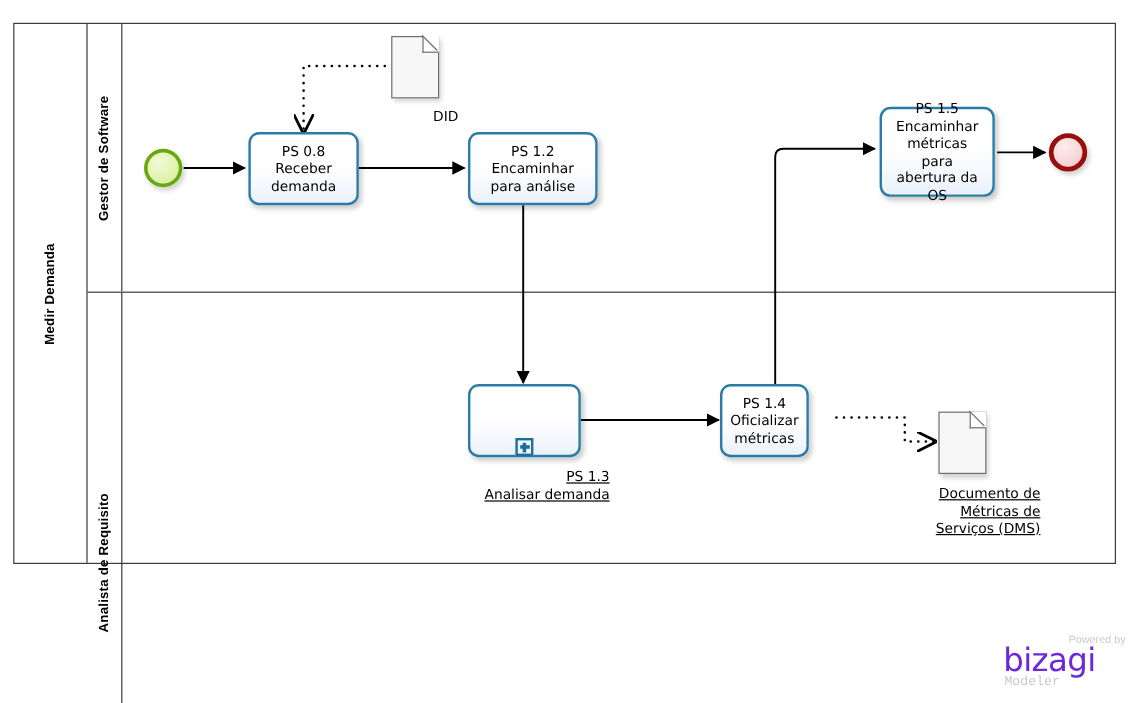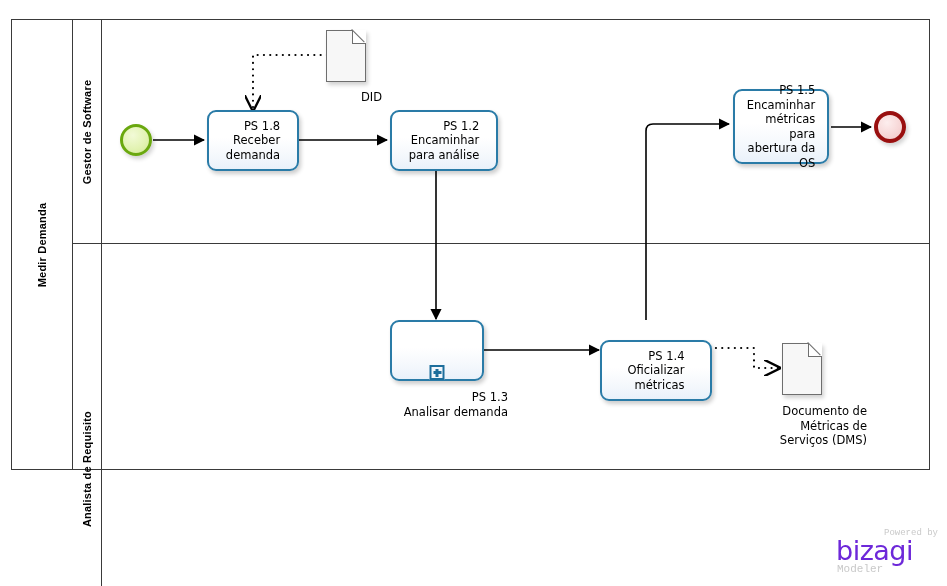--- a/index.html
+++ b/index.html
@@ -81,21 +81,21 @@
     box-shadow: 2px 3px 4px rgba(0,0,0,0.20);
     display: flex;
     align-items: center;
     justify-content: center;
     text-align: center;
     color: #000;
     font-size: 11.5px;
     line-height: 14.5px;
     font-family: "DejaVu Sans", sans-serif;
   }
-  .task-label { white-space: pre-line; padding: 0 14px; text-align: right; }
+  .task-label { white-space: pre-line; padding: 0 14px; }
 
   
   .subprocess {
     position: absolute;
     box-sizing: border-box;
     border: 2px solid #2a7ba7;
     border-radius: 9px;
     background: linear-gradient(to bottom, #ffffff 0%, #ffffff 45%, #f3f7fc 80%, #e9f1fa 100%);
     box-shadow: 2px 3px 4px rgba(0,0,0,0.20);
   }
@@ -174,21 +174,21 @@
   }
 
   
   #connectors { position: absolute; left: 0; top: 0; width: 947px; height: 586px; pointer-events: none; }
 
   
   #watermark { position: absolute; left: 836px; top: 528px; width: 104px; height: 48px; }
   #wm-powered {
     position: absolute; right: 2px; top: 0;
     font-size: 9px; color: #c9c9c9;
-    font-family: Liberation Mono, monospace;
+    font-family: Liberation Sans, sans-serif;
   }
   #wm-bizagi {
     position: absolute; left: 0; top: 9px;
     font-size: 27px; line-height: 27px;
     color: #6d28d9;
     font-family: "DejaVu Sans", sans-serif;
     letter-spacing: -0.5px;
   }
   #wm-modeler {
     position: absolute; left: 1px; top: 35px;
@@ -247,59 +247,59 @@
     <path d="M 327 55 L 253 55 L 253 110" stroke="#000" stroke-width="2.1" fill="none" stroke-linecap="round" stroke-dasharray="0.1 6.2" marker-end="url(#arrow-open)"></path>
 
     <path d="M 697 348 L 754 348 L 754 368 L 779 368" stroke="#000" stroke-width="2.1" fill="none" stroke-linecap="round" stroke-dasharray="0.1 6.2" marker-end="url(#arrow-open)"></path>
   </svg>
 
   <div class="event" id="start-event" style="left:120px; top:124px;"></div>
 
   <div class="event" id="end-event" style="left:874px; top:111px;"></div>
 
   <div class="task" id="ps-1-1" style="left:207px; top:110px; width:92px; height:61px;">
-    <span class="task-label">PS 1.8
+    <span class="task-label">PS 0.8
 Receber
 demanda</span>
   </div>
 
   <div class="task" id="ps-1-2" style="left:390px; top:110px; width:108px; height:61px;">
     <span class="task-label">PS 1.2
 Encaminhar
 para análise</span>
   </div>
 
   <div class="task" id="ps-1-5" style="left:733px; top:89px; width:96px; height:75px;">
     <span class="task-label">PS 1.5
 Encaminhar
 métricas para
 abertura da OS</span>
   </div>
 
-  <div class="task" id="ps-1-4" style="left:600px; top:320px; width:112px; height:61px;margin-top:20px;">
+  <div class="task" id="ps-1-4" style="left:600px; top:320px; width:74px; height:61px;">
     <span class="task-label">PS 1.4
 Oficializar
 métricas</span>
   </div>
 
   <div class="subprocess" id="ps-1-3" style="left:390px; top:320px; width:94px; height:61px;">
     <div class="plus-marker"></div>
   </div>
-  <div class="outside-label" style="left:366px; top:390px; width:142px;">PS 1.3
+  <div class="outside-label" style="left:366px; top:390px; width:142px;text-decoration:underline;">PS 1.3
 Analisar demanda</div>
 
   <div class="doc" id="did-doc" style="left:326px; top:30px;">
     <div class="fold"></div>
   </div>
   <div class="outside-label" style="left:310px; top:90px; width:72px;">DID</div>
 
   <div class="doc" id="dms-doc" style="left:782px; top:343px;">
     <div class="fold"></div>
   </div>
-  <div class="outside-label" style="left:737px; top:404px; width:130px;">Documento de
+  <div class="outside-label" style="left:737px; top:404px; width:130px;text-decoration:underline;">Documento de
 Métricas de
 Serviços (DMS)</div>
 
   <div id="watermark">
     <div id="wm-powered">Powered by</div>
     <div id="wm-bizagi">bizagi</div>
     <div id="wm-modeler">Modeler</div>
   </div>
 
 </div>

